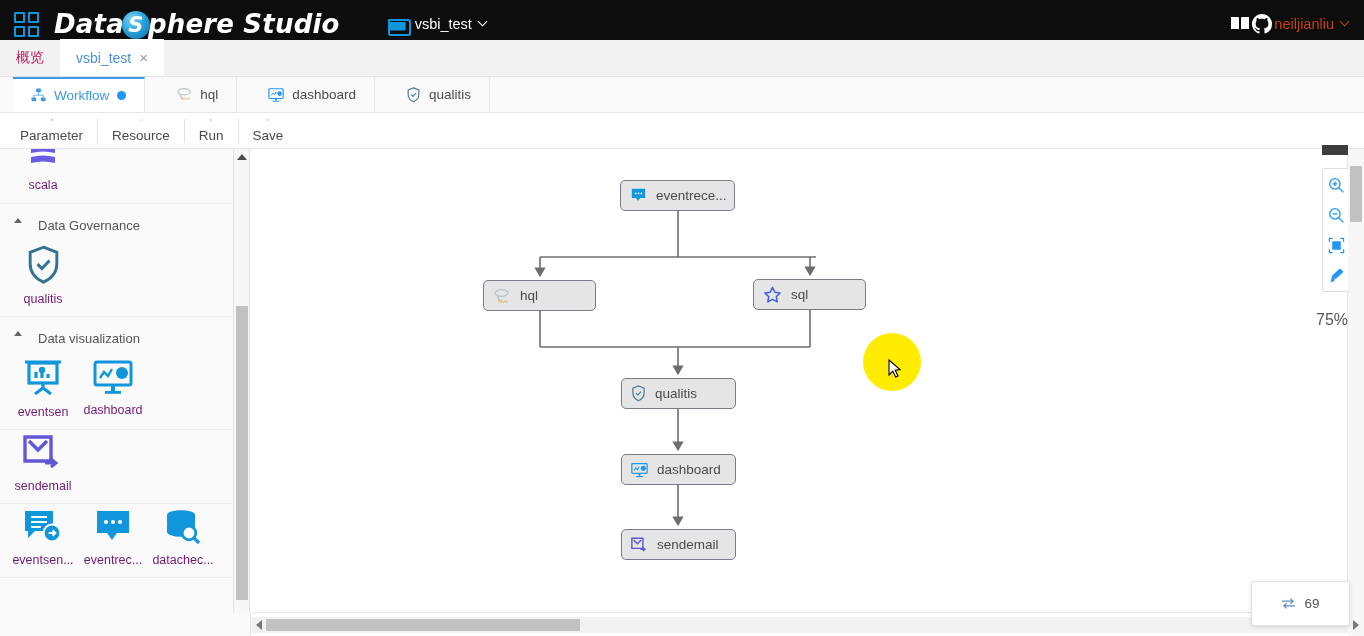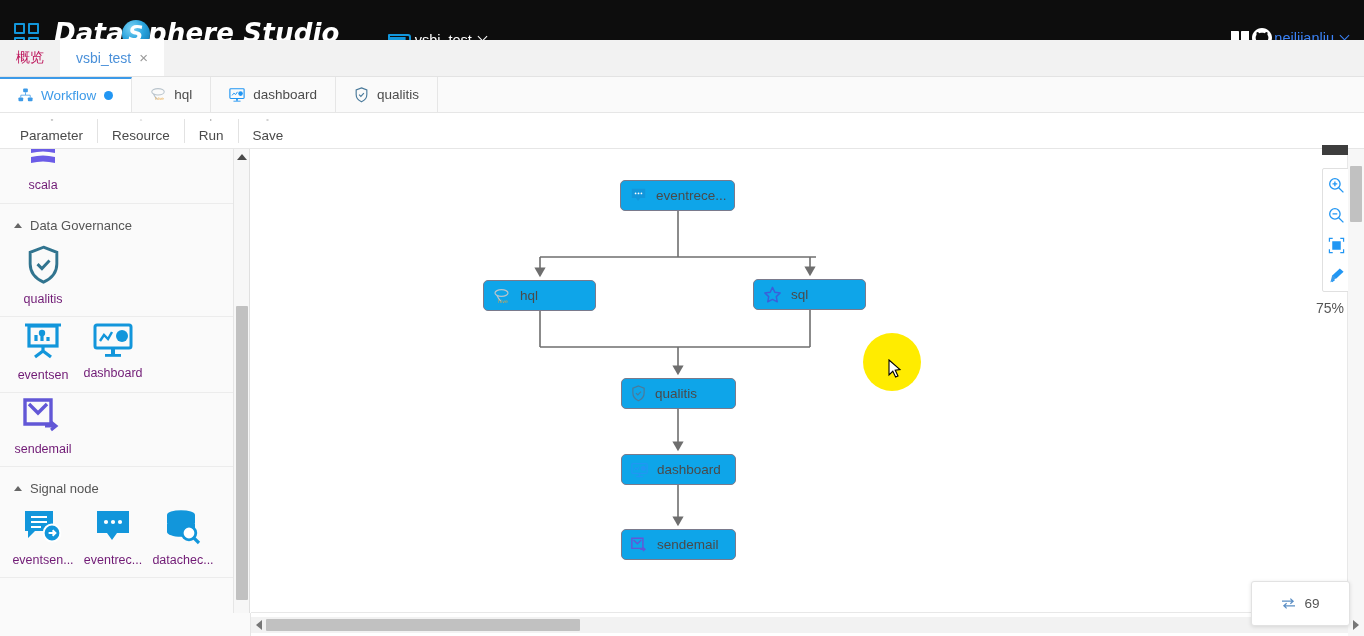--- a/index.html
+++ b/index.html
@@ -6,21 +6,21 @@
   html, body {
     width: 1364px; height: 636px;
     font-family: "Liberation Sans", sans-serif;
     background: #fff; overflow: hidden;
   }
   #app { position: relative; width: 1364px; height: 636px; }
 
   
   .header {
     position: absolute; top: 0; left: 0; width: 1364px; height: 48px;
-    background: #0d0d0d; display: flex; align-items: flex-end;
+    background: #0d0d0d; display: flex; align-items: center;
   }
   .grid-icon { margin-left: 14px; width: 26px; height: 26px;
     display: grid; grid-template-columns: 11px 11px; grid-template-rows: 11px 11px;
     gap: 3px; align-content: center; }
   .grid-icon i { display: block; border: 2.5px solid #1296db; border-radius: 1px; }
   .brand {
     margin-left: 14px; font-size: 26px; font-weight: bold; font-style: italic;
     color: #fff; letter-spacing: .2px; display: flex; align-items: center;
     font-family: "DejaVu Sans", sans-serif;
   }
@@ -42,21 +42,21 @@
   }
   .folder-ic::after {
     content: ""; position: absolute; left: 1px; top: 6px; width: 17px; height: 9px;
     background: #1296db; border-radius: 0 0 2px 2px;
     clip-path: polygon(0 0, 72% 0, 100% 0, 100% 100%, 0 100%);
   }
   .chev { display: inline-block; width: 7px; height: 7px;
     border-right: 1.6px solid currentColor; border-bottom: 1.6px solid currentColor;
     transform: rotate(45deg); position: relative; top: -3px; }
   .hdr-right { margin-left: auto; display: flex; align-items: center; gap: 2px;
-    margin-right: 16px; color: #3b82f6; }
+    margin-right: 16px; color: #c2410c; }
   .hdr-right svg { display: block; cursor: pointer; }
   .uname { font-size: 14.5px; display: flex; align-items: center; gap: 7px; cursor: pointer; }
 
   
   .tabbar {
     position: absolute; top: 40px; left: 0; width: 1364px; height: 37px;
     background: #f2f2f2; border-bottom: 1px solid #e3e3e3;
     display: flex; align-items: flex-end;
   }
   .tab {
@@ -68,21 +68,21 @@
   .tab .x { font-size: 15px; color: #999; line-height: 1; }
 
   
   .subtabs {
     position: absolute; top: 77px; left: 0; width: 1364px; height: 36px;
     background: #fafafa; border-bottom: 1px solid #e6e6e6; display: flex;
   }
   .stab {
     display: flex; align-items: center; gap: 8px; padding: 0 18px;
     font-size: 13.5px; color: #4b4b4b; cursor: pointer;
-    border-right: 1px solid #e6e6e6; position: relative; background: #fafafa;
+    border-right: 1px solid #e6e6e6; position: relative; background: #fafafa; margin-left: 13px;
   }
   .stab.active { background: #fff; color: #3c9ae8; border-top: 2px solid #3c9ae8; }
   .dot { width: 9px; height: 9px; border-radius: 50%; background: #2196f3; }
 
   
   .toolbar {
     position: absolute; top: 113px; left: 0; width: 1364px; height: 36px;
     background: #fff; border-bottom: 1px solid #e6e6e6; display: flex; align-items: center;
   }
   .tbtn {
@@ -94,21 +94,21 @@
   .tbtn:first-child { margin-left: 6px; }
   .tbtn:last-child { border-right: none; justify-content: flex-end; }
 
   
   .sidebar {
     position: absolute; top: 149px; left: 0; width: 234px; height: 487px;
     background: #fafafa; border-right: 1px solid #e6e6e6; overflow: hidden;
   }
   .sec { border-bottom: 1px solid #ececec; padding-bottom: 10px; }
   .sec-hd {
-    display: flex; align-items: center; gap: 8px; padding: 14px 0 8px 14px;
+    display: flex; align-items: flex-start; gap: 16px; padding: 14px 0 8px 14px;
     font-size: 13px; color: #555; cursor: pointer;
   }
   .caret { width: 0; height: 0; border-left: 4.5px solid transparent;
     border-right: 4.5px solid transparent; border-bottom: 5.5px solid #666; }
   .nodes { display: flex; flex-wrap: wrap; padding-left: 8px; }
   .nitem { width: 70px; display: flex; flex-direction: column; align-items: center;
     gap: 7px; cursor: pointer; margin-top: 4px; }
   .nitem .lbl { font-size: 12.5px; color: #701a75; max-width: 70px;
     white-space: nowrap; overflow: hidden; text-overflow: ellipsis; text-align: center; }
   .sec.first { padding-top: 0; }
@@ -125,39 +125,39 @@
   .tri-dn { width:0;height:0;border-left:5px solid transparent;border-right:5px solid transparent;border-top:6px solid #4a4a4a; }
   .sb-thumb { position: absolute; left: 2px; top: 157px; width: 12px; height: 294px;
     background: #c1c1c1; border-radius: 1px; cursor: pointer; }
 
   
   .canvas-wrap { position: absolute; top: 149px; left: 251px; width: 1097px; height: 464px;
     background: #fff; border: 1px solid #e8e8e8; border-top: none; border-left: none; overflow: hidden; }
   .canvas { position: absolute; inset: 0; }
   .gnode {
     position: absolute; height: 31px; border: 1px solid #7a7a8c; border-radius: 5px;
-    background: #0ea5e9; display: flex; align-items: center; gap: 9px; padding-left: 9px;
+    background: #e5e5e5; display: flex; align-items: center; gap: 9px; padding-left: 9px;
     font-size: 13.5px; color: #4a4a4a; cursor: pointer; box-sizing: border-box;
   }
   .gnode .glbl { white-space: nowrap; overflow: hidden; text-overflow: ellipsis; }
   svg.edges { position: absolute; left: 0; top: 0; pointer-events: none; }
 
   
   .highlight { position: absolute; width: 58px; height: 58px; border-radius: 50%;
     background: #ffec00; left: 863px; top: 333px; }
   .cursor { position: absolute; left: 888px; top: 359px; width: 14px; height: 21px; }
 
   
   .zoompanel {
     position: absolute; top: 168px; left: 1322px; width: 29px;
     background: #fff; border: 1px solid #e0e0e0; border-radius: 2px;
     display: flex; flex-direction: column; align-items: center; padding: 4px 0; gap: 6px;
   }
   .zbtn { width: 24px; height: 24px; display: flex; align-items: center; justify-content: center; cursor: pointer; }
-  .zlabel { position: absolute; top: 300px; left: 1316px; font-size: 14px; color: #555; }
+  .zlabel { position: absolute; top: 311px; left: 1316px; font-size: 16px; color: #555; }
 
   
   .cv-scroll { position: absolute; top: 149px; left: 1348px; width: 16px; height: 487px; background: #f7f7f7; }
   .cv-thumb-dark { position: absolute; left: 1322px; top: 145px; width: 26px; height: 10px; background: #3d3d3d; }
   .cv-thumb { position: absolute; left: 1350px; top: 166px; width: 12px; height: 56px; background: #c1c1c1; border-radius: 1px; }
 
   
   .ch-scroll { position: absolute; left: 251px; top: 617px; width: 1097px; height: 16px; background: #f2f2f2; }
   .ch-thumb { position: absolute; left: 266px; top: 619px; width: 314px; height: 12px; background: #c1c1c1; border-radius: 1px; }
   .ch-arrow { position: absolute; top: 617px; width: 16px; height: 16px; display: flex; align-items: center; justify-content: center; cursor: pointer; }
@@ -319,20 +319,24 @@
           <svg width="37" height="40" viewBox="0 0 16 18" fill="none" stroke="#31748f" stroke-width="1.3">
             <path d="M8 1l6 2.3v5.2c0 4.2-3 6.8-6 8.2-3-1.4-6-4-6-8.2V3.3z"></path>
             <path d="M5.3 8.6l2 2 3.4-3.6"></path>
           </svg>
           <span class="lbl">qualitis</span>
         </div>
       </div>
     </div>
 
     <div class="sec">
+      <div class="sec-hd">
+        <span class="caret"></span>
+        <span>Data visualization</span>
+      </div>
       <div class="nodes">
         <div class="nitem">
           <svg width="40" height="40" viewBox="0 0 20 20">
             <path d="M1 2h18" stroke="#1296db" stroke-width="1.6"></path>
             <rect x="3" y="2.5" width="14" height="10" fill="none" stroke="#1296db" stroke-width="1.6"></rect>
             <path d="M6.5 10V7M9.5 10V5.5M12.5 10V8" stroke="#1296db" stroke-width="1.6"></path>
             <circle cx="9.5" cy="6" r="1.6" fill="#1296db"></circle>
             <path d="M10 12.5v2.5M6 18l4-3 4 3" stroke="#1296db" stroke-width="1.6" fill="none"></path>
           </svg>
           <span class="lbl">eventsen</span>
@@ -357,24 +361,20 @@
             <path d="M1 1h13v12H1z" fill="none" stroke="#6257d6" stroke-width="1.7"></path>
             <path d="M3 3l4.5 4.5L12 3" fill="none" stroke="#6257d6" stroke-width="1.7"></path>
             <path d="M11 14h5M14 12l2.5 2-2.5 2" fill="none" stroke="#6257d6" stroke-width="1.5"></path>
           </svg>
           <span class="lbl">sendemail</span>
         </div>
       </div>
     </div>
 
     <div class="sec">
-      <div class="sec-hd">
-        <span class="caret"></span>
-        <span>Signal node</span>
-      </div>
       <div class="nodes">
         <div class="nitem">
           <svg width="40" height="38" viewBox="0 0 20 18">
             <path d="M1 1h14v10H6l-3.5 3.5V11H1z" fill="#1296db"></path>
             <path d="M4 4h8M4 6.5h8M4 9h5" stroke="#fff" stroke-width="1.1"></path>
             <circle cx="14.5" cy="12" r="4.2" fill="#1296db" stroke="#fff" stroke-width="1"></circle>
             <path d="M12.8 12h3.2M14.8 10.6l1.4 1.4-1.4 1.4" stroke="#fff" stroke-width="1" fill="none"></path>
           </svg>
           <span class="lbl">eventsen...</span>
         </div>

